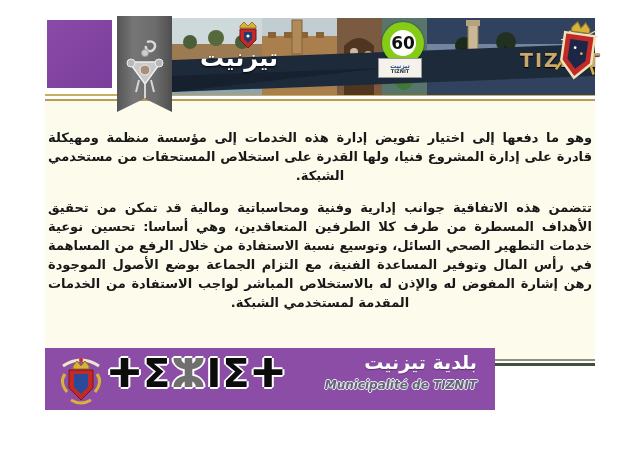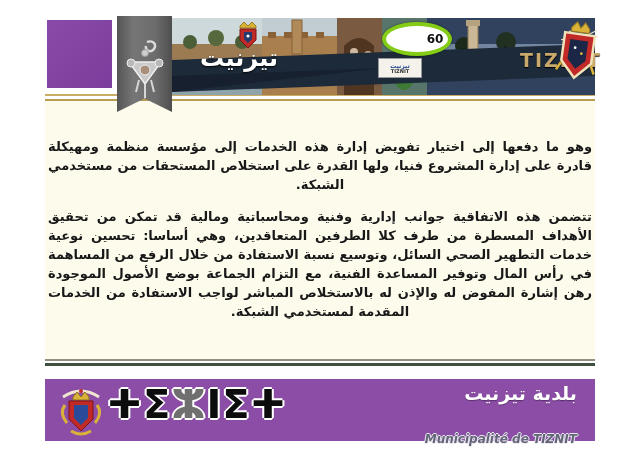--- a/index.html
+++ b/index.html
@@ -18,50 +18,50 @@
   .ribbon svg{position:absolute;left:6px;top:24px;}
   
   .banner{position:absolute;left:172px;top:18px;width:423px;height:77px;z-index:4;}
   .banner svg.collage{position:absolute;left:0;top:0;}
   .banner-title-ar{position:absolute;left:22px;top:26px;width:90px;color:#ffffff;
     font-size:24px;font-weight:bold;text-align:center;
     text-shadow:0 1px 2px #000;}
   .banner-title-latin{position:absolute;left:348px;top:31px;color:#c8a86b;
     font-size:19px;font-weight:bold;letter-spacing:2px;text-shadow:0 1px 1px #000;}
   .speed-sign{position:absolute;left:210px;top:4px;width:26px;height:26px;border-radius:50%;
-    background:#ffffff;border:4px solid #84cc16;color:#111;font-size:12px;font-weight:bold;
-    display:flex;align-items:center;justify-content:center;box-shadow:0 0 2px #0008;padding-left:36px;}
+    background:#ffffff;border:8px solid #84cc16;color:#111;font-size:17px;font-weight:bold;
+    display:flex;align-items:center;justify-content:center;box-shadow:0 0 2px #0008;}
   .city-sign{position:absolute;left:206px;top:40px;width:42px;height:18px;background:#f4f2ea;
     border:1px solid #999;display:flex;flex-direction:column;align-items:center;justify-content:center;
     line-height:1;}
   .city-sign .ar{font-size:6px;color:#1a3d8f;font-weight:bold;}
   .city-sign .la{font-size:5px;color:#333;font-weight:bold;}
   .mini-emblem{position:absolute;left:64px;top:2px;}
   .right-shield{position:absolute;left:384px;top:2px;transform:rotate(8deg);}
   
   .cream{position:absolute;left:45px;top:101px;width:550px;height:258px;background:#fdfbec;}
   .paragraphs{position:absolute;left:48px;top:128px;width:544px;direction:rtl;
     color:#181818;font-size:13px;font-weight:bold;line-height:19px;}
   .paragraphs p{margin:0 0 13px 0;text-align:justify;}
-  .paragraphs p.last-center{text-align-last:center;margin-top:9px;}
+  .paragraphs p.last-center{text-align-last:center;}
   .paragraphs p.last-right{text-align-last:right;}
   
   .footer-stripes{position:absolute;left:45px;top:359px;width:550px;height:9px;
     background:linear-gradient(#90907e 0 2px,#ffffff 2px 4px,#41503f 4px 7px,#ffffff 7px 9px);}
-  .footer-band{position:absolute;left:45px;top:379px;width:550px;height:62px;background:#8b4da6;}
+  .footer-band{position:absolute;left:45px;top:348px;width:450px;height:62px;background:#8b4da6;}
   .footer-emblem{position:absolute;left:10px;top:4px;}
   .tifinagh{position:absolute;left:62px;top:2px;font-size:40px;font-weight:bold;color:#0c0c0c;
     letter-spacing:1px;
     text-shadow:-2px 0 0 #fff,2px 0 0 #fff,0 -2px 0 #fff,0 2px 0 #fff,1px 1px 0 #fff,-1px -1px 0 #fff;}
   .tifinagh .z{color:#6f6f6f;}
   .muni-ar{position:absolute;right:18px;top:3px;direction:rtl;color:#ffffff;font-size:19px;
     font-weight:bold;text-shadow:0 1px 1px #00000055;}
   .muni-fr{position:absolute;right:18px;top:30px;color:#646478;font-size:12px;font-weight:bold;
     font-style:italic;
-    text-shadow:-1px 0 0 #e8e8f0,1px 0 0 #e8e8f0,0 -1px 0 #e8e8f0,0 1px 0 #e8e8f0;margin-top:23px;}
+    text-shadow:-1px 0 0 #e8e8f0,1px 0 0 #e8e8f0,0 -1px 0 #e8e8f0,0 1px 0 #e8e8f0;}
 </style>
 </head>
 <body>
 
 <div id="slide">
 
   <div class="purple-square"></div>
   <div class="gold-rule"></div>
 
   <div class="ribbon">

